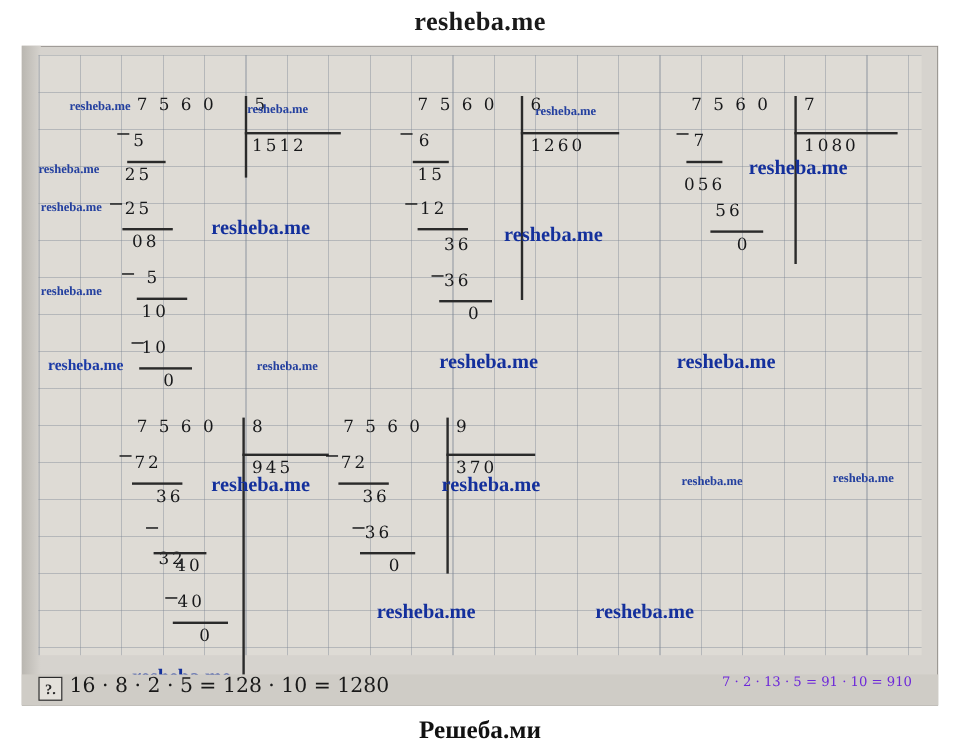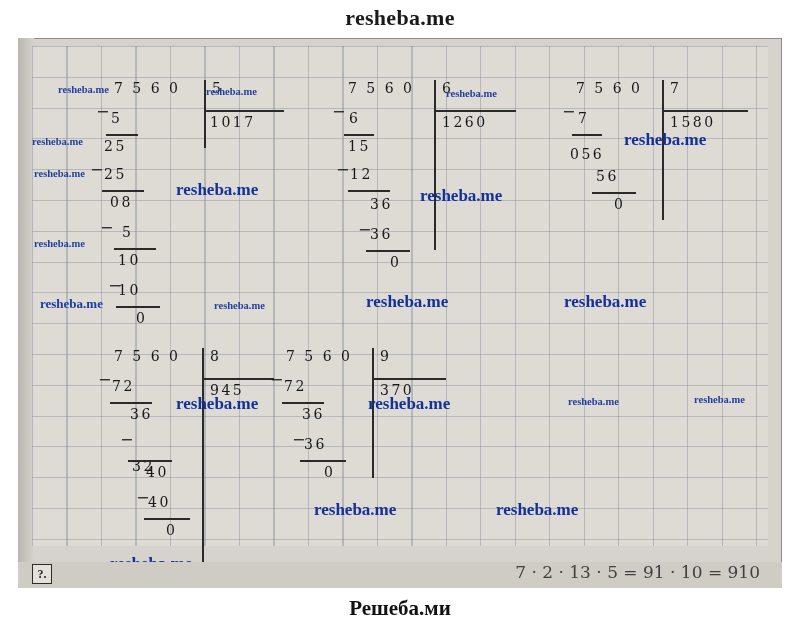--- a/index.html
+++ b/index.html
@@ -144,40 +144,40 @@
     top: 0;
     font-family: "DejaVu Serif", serif;
     font-size: 17px;
     color: #191919;
   }
   .ans-right {
     position: absolute;
     right: 8px;
     top: 0;
     font-family: "DejaVu Serif", serif;
-    font-size: 17px;
-    color: #404040;
+    font-size: 11px;
+    color: #6d28d9;
   }
 </style>
 </head>
 <body>
 
 <div class="page-header">
   <span class="watermark-title">resheba.me</span>
 </div>
 
 <div class="scan">
   <div class="shade-left"></div>
   <div class="grid-area"></div>
 
   <div class="num" style="left:96px; top:42px;">7 5 6 0</div>
   <div class="vline" style="left:186px; top:42px; height:68px;"></div>
   <div class="num" style="left:194px; top:42px;">5</div>
   <div class="hline" style="left:186px; top:72px; width:80px;"></div>
-  <div class="num" style="left:192px; top:76px;">1017</div>
+  <div class="num" style="left:192px; top:76px;">1512</div>
 
   <div class="small-op" style="left:78px; top:64px;">−</div>
   <div class="num" style="left:93px; top:72px;">5</div>
   <div class="hline" style="left:88px; top:96px; width:32px;"></div>
   <div class="num" style="left:86px; top:100px;">25</div>
   <div class="small-op" style="left:72px; top:122px;">−</div>
   <div class="num" style="left:86px; top:128px;">25</div>
   <div class="hline" style="left:84px; top:152px; width:42px;"></div>
   <div class="num" style="left:92px; top:156px;">08</div>
   <div class="small-op" style="left:82px; top:180px;">−</div>
@@ -205,21 +205,21 @@
   <div class="num" style="left:352px; top:158px;">36</div>
   <div class="small-op" style="left:340px; top:182px;">−</div>
   <div class="num" style="left:352px; top:188px;">36</div>
   <div class="hline" style="left:348px; top:212px; width:44px;"></div>
   <div class="num" style="left:372px; top:216px;">0</div>
 
   <div class="num" style="left:558px; top:42px;">7 5 6 0</div>
   <div class="vline" style="left:644px; top:42px; height:140px;"></div>
   <div class="num" style="left:652px; top:42px;">7</div>
   <div class="hline" style="left:644px; top:72px; width:86px;"></div>
-  <div class="num" style="left:652px; top:76px;">1580</div>
+  <div class="num" style="left:652px; top:76px;">1080</div>
 
   <div class="small-op" style="left:544px; top:64px;">−</div>
   <div class="num" style="left:560px; top:72px;">7</div>
   <div class="hline" style="left:554px; top:96px; width:30px;"></div>
   <div class="num" style="left:552px; top:108px;">056</div>
   <div class="num" style="left:578px; top:130px;">56</div>
   <div class="hline" style="left:574px; top:154px; width:44px;"></div>
   <div class="num" style="left:596px; top:158px;">0</div>
 
   <div class="num" style="left:96px; top:310px;">7 5 6 0</div>
@@ -274,19 +274,20 @@
   <div class="wm blue-sm" style="left:550px; top:358px;">resheba.me</div>
   <div class="wm blue-sm" style="left:676px; top:356px;">resheba.me</div>
   <div class="wm blue-big" style="left:296px; top:462px;">resheba.me</div>
   <div class="wm blue-big" style="left:478px; top:462px;">resheba.me</div>
   <div class="wm blue-big" style="left:92px; top:516px;">resheba.me</div>
 
   <div class="shade-bottom"></div>
 
   <div class="answers">
     <div class="qbox">?.</div>
+    <div class="ans-left">16 · 8 · 2 · 5 = 128 · 10 = 1280</div>
     <div class="ans-right">7 · 2 · 13 · 5 = 91 · 10 = 910</div>
   </div>
 </div>
 
 <div class="page-footer">
   <span class="footer-title">Решеба.ми</span>
 </div>
 
 </body></html>

